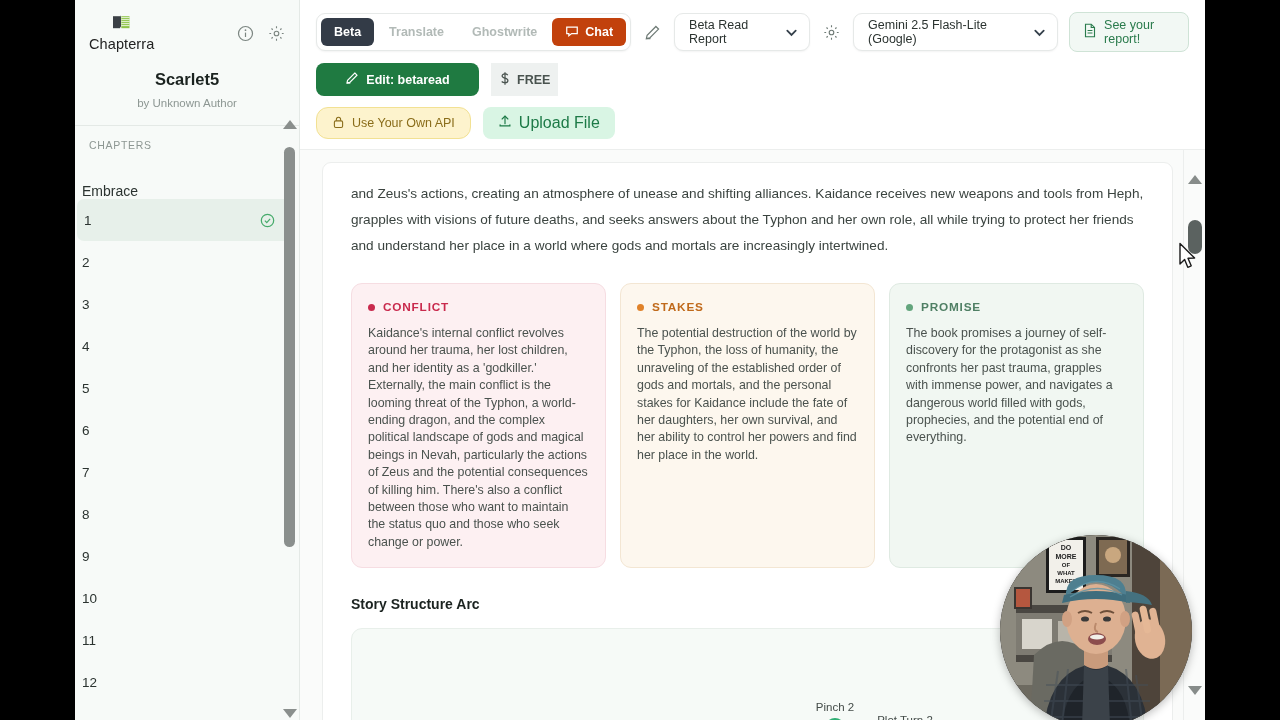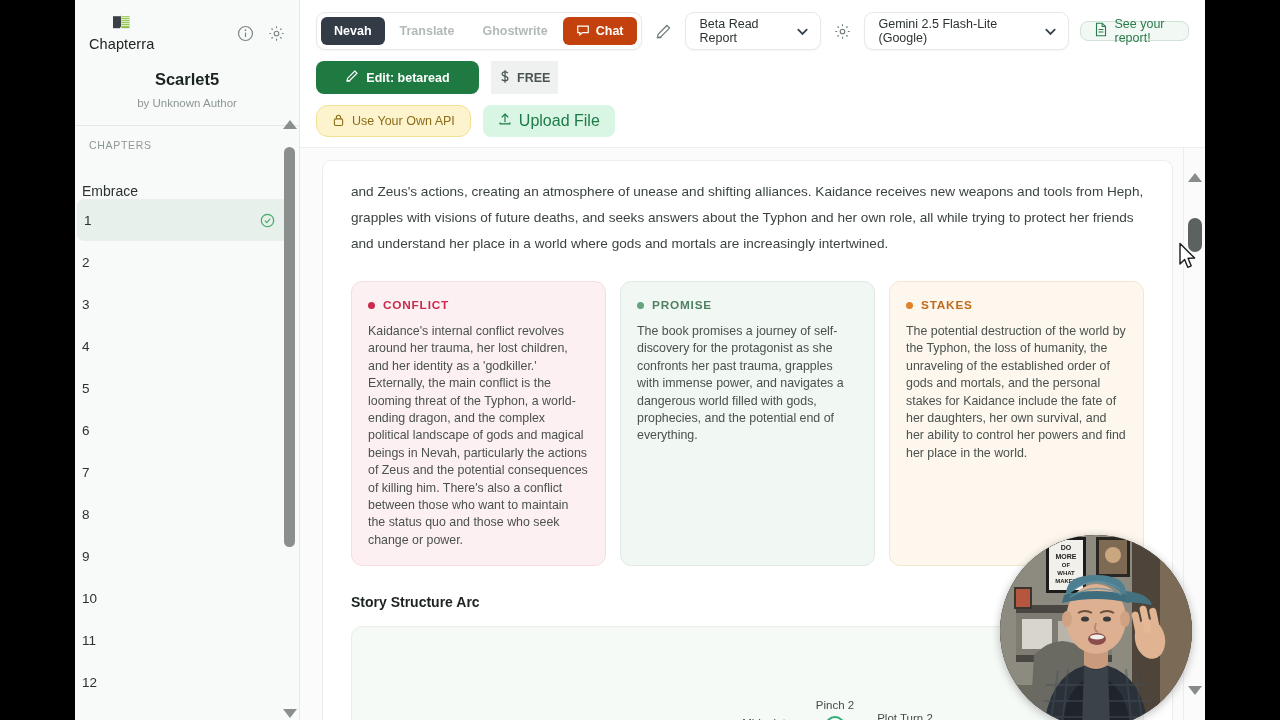--- a/index.html
+++ b/index.html
@@ -94,21 +94,21 @@
     background: #fff; display: flex; align-items: center; justify-content: space-between;
     padding: 0 10px 0 14px; gap: 10px; font-size: 12.5px; color: #2b3330;
     box-shadow: 0 1px 2px rgba(0,0,0,.05); cursor: pointer;
   }
   .select.wide { min-width: 205px; }
   .chev { color: #35404b; display: inline-flex; }
 
   .gear-btn { color: #6e7a75; display: inline-flex; padding: 2px; }
 
   .report-btn {
-    height: 20px; border: 1px solid #cfe3d6; background: #f2f8f4; border-radius: 8px;
+    height: 40px; border: 1px solid #cfe3d6; background: #f2f8f4; border-radius: 8px;
     display: flex; align-items: center; gap: 7px; padding: 0 13px;
     font-size: 12.5px; color: #2a7b4c; cursor: pointer;
   }
 
   .tb-row2 { display: flex; align-items: center; gap: 12px; margin-top: 11px; }
   .btn-edit {
     height: 33px; background: #1f7a41; color: #fff; border-radius: 8px;
     display: flex; align-items: center; gap: 7px; padding: 0 22px;
     font-size: 12.5px; font-weight: 700; cursor: pointer; min-width: 163px;
     justify-content: center;
@@ -300,21 +300,21 @@
       </div>
     </div>
 
     <div id="main">
 
       <div class="toolbar">
 
         <div class="tb-row1">
           <div class="seg">
             <div class="seg-btn dark">
-              <span>Nevah</span>
+              <span>Beta</span>
             </div>
             <div class="seg-btn">
               <span>Translate</span>
             </div>
             <div class="seg-btn">
               <span>Ghostwrite</span>
             </div>
             <div class="seg-btn green">
               <span>
                 <svg width="14" height="14" viewBox="0 0 16 16" fill="none" stroke="#ffffff" stroke-width="1.4">
@@ -421,34 +421,34 @@
 
             <div class="cards">
               <div class="card conflict">
                 <div class="card-head">
                   <span class="dot"></span>
                   <span class="card-title">CONFLICT</span>
                 </div>
                 <div class="card-body">Kaidance's internal conflict revolves around her trauma, her lost children, and her identity as a 'godkiller.' Externally, the main conflict is the looming threat of the Typhon, a world-ending dragon, and the complex political landscape of gods and magical beings in Nevah, particularly the actions of Zeus and the potential consequences of killing him. There's also a conflict between those who want to maintain the status quo and those who seek change or power.</div>
               </div>
 
+              <div class="card stakes">
+                <div class="card-head">
+                  <span class="dot"></span>
+                  <span class="card-title">STAKES</span>
+                </div>
+                <div class="card-body">The potential destruction of the world by the Typhon, the loss of humanity, the unraveling of the established order of gods and mortals, and the personal stakes for Kaidance include the fate of her daughters, her own survival, and her ability to control her powers and find her place in the world.</div>
+              </div>
+
               <div class="card promise">
                 <div class="card-head">
                   <span class="dot"></span>
                   <span class="card-title">PROMISE</span>
                 </div>
                 <div class="card-body">The book promises a journey of self-discovery for the protagonist as she confronts her past trauma, grapples with immense power, and navigates a dangerous world filled with gods, prophecies, and the potential end of everything.</div>
-              </div>
-
-              <div class="card stakes">
-                <div class="card-head">
-                  <span class="dot"></span>
-                  <span class="card-title">STAKES</span>
-                </div>
-                <div class="card-body">The potential destruction of the world by the Typhon, the loss of humanity, the unraveling of the established order of gods and mortals, and the personal stakes for Kaidance include the fate of her daughters, her own survival, and her ability to control her powers and find her place in the world.</div>
               </div>
             </div>
 
             <div class="sec-title">Story Structure Arc</div>
 
             <div class="arc-box">
               <svg class="arc-svg" id="arc-svg" width="760" height="260">
                   <path d="M60,212 C77.5,202 129.83333333333334,167.16666666666666 165,152" fill="none" stroke="#2fae73" stroke-width="2.6" stroke-linecap="round"></path>
                   <path d="M165,152 C200.16666666666666,136.83333333333334 241.66666666666666,122.83333333333333 271,121" fill="none" stroke="#2f93a8" stroke-width="2.6" stroke-linecap="round"></path>
                   <path d="M271,121 C300.3333333333333,119.16666666666667 317.5,141.66666666666666 341,141" fill="none" stroke="#4a63c0" stroke-width="2.6" stroke-linecap="round"></path>

